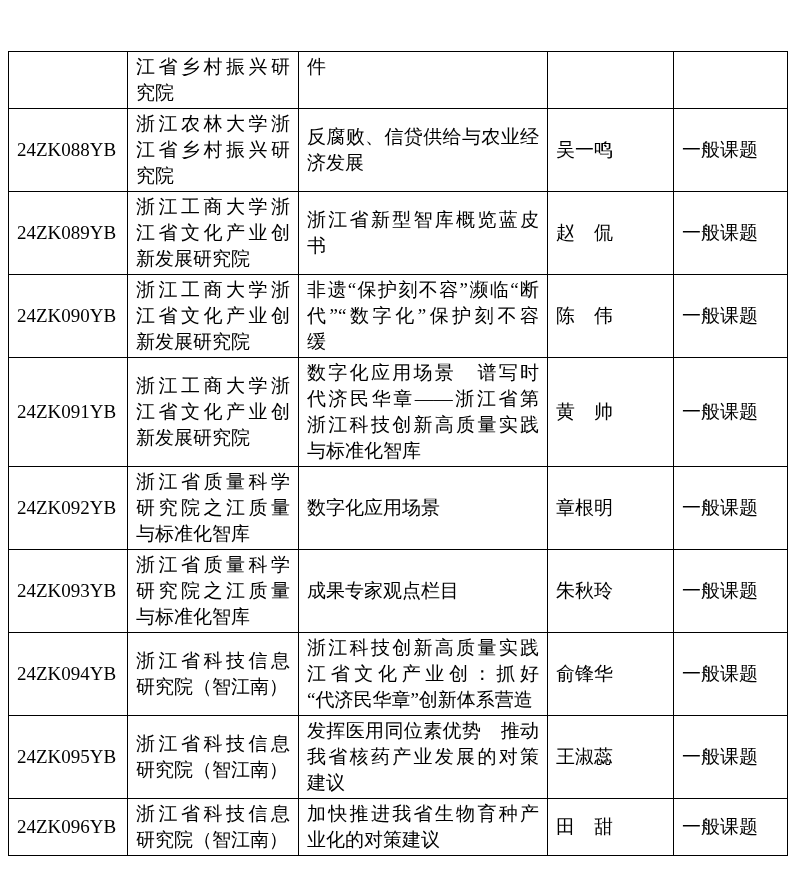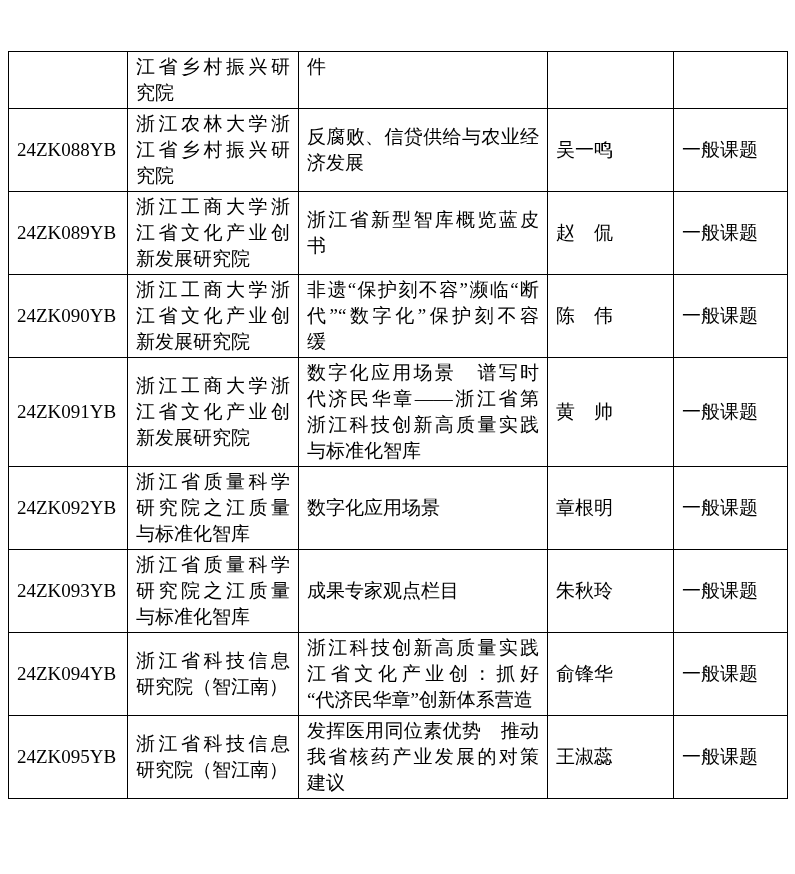--- a/index.html
+++ b/index.html
@@ -179,15 +179,28 @@
             <div class="ln l">研究院（智江南）</div>
           </td>
           <td class="title">
             <div class="ln j">发挥医用同位素优势　推动</div>
             <div class="ln j">我省核药产业发展的对策</div>
             <div class="ln l">建议</div>
           </td>
           <td class="name">王淑蕊</td>
           <td class="cat">一般课题</td>
         </tr>
+        <tr>
+          <td class="code">24ZK096YB</td>
+          <td class="inst">
+            <div class="ln j">浙江省科技信息</div>
+            <div class="ln l">研究院（智江南）</div>
+          </td>
+          <td class="title">
+            <div class="ln j">加快推进我省生物育种产</div>
+            <div class="ln l">业化的对策建议</div>
+          </td>
+          <td class="name">田　甜</td>
+          <td class="cat">一般课题</td>
+        </tr>
       </tbody>
   </table>
 </div>
 
 </body></html>

